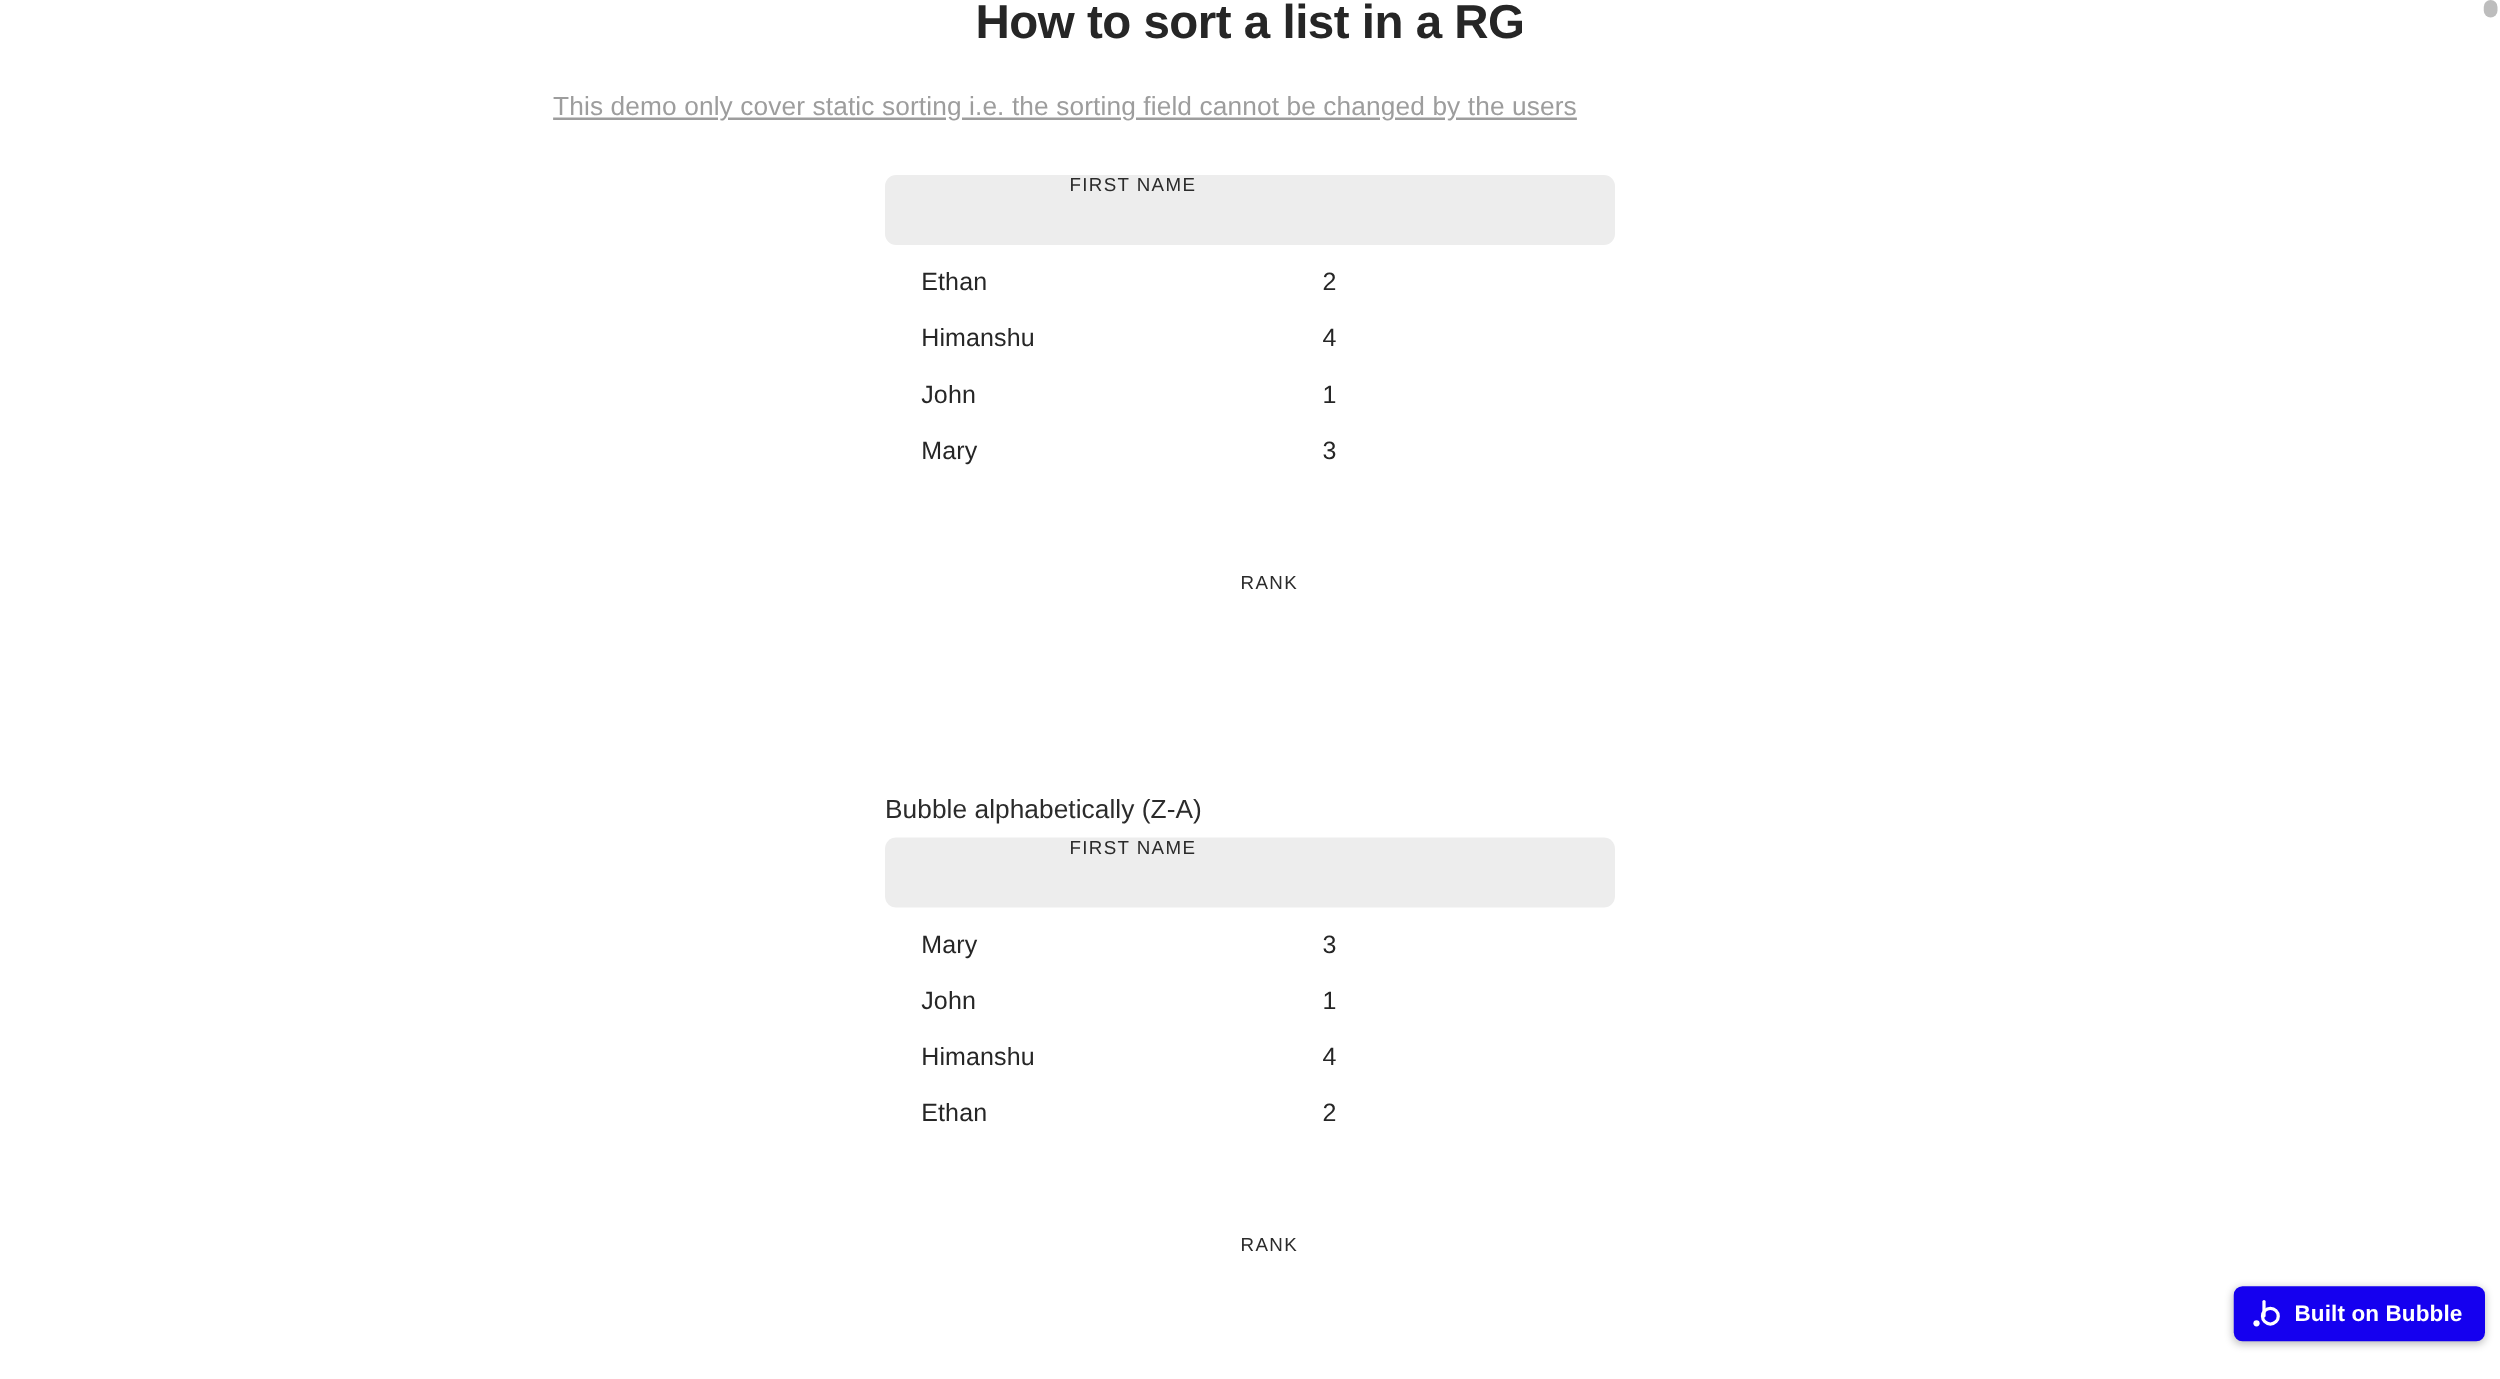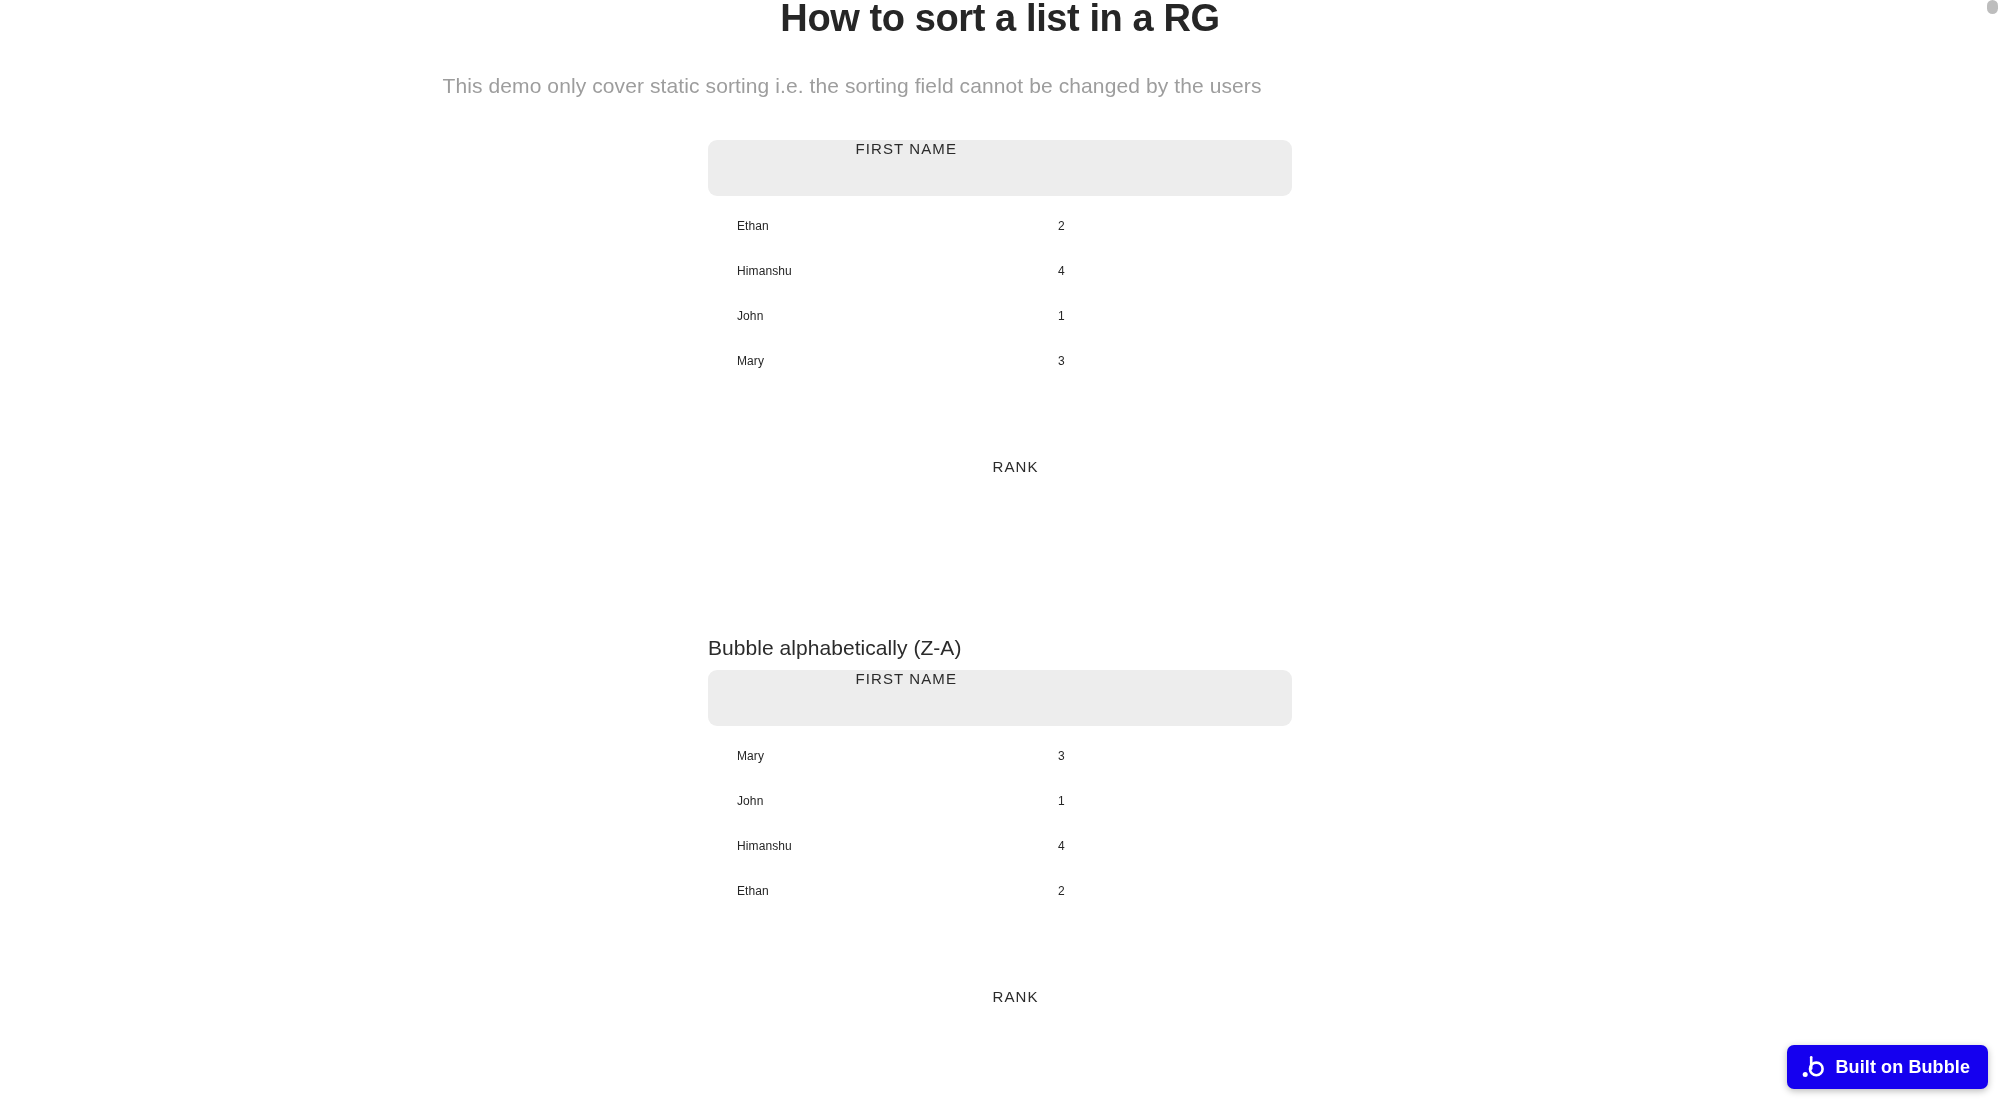--- a/index.html
+++ b/index.html
@@ -42,20 +42,21 @@
     left: 0;
     top: 72px;
     width: 1704px;
     text-align: center;
     font-size: 21px;
     font-weight: 400;
     line-height: 28px;
     letter-spacing: 0.1px;
     color: #9d9d9d;
     white-space: nowrap;
+    text-decoration: underline;
   }
 
   
   .section {
     position: absolute;
     left: 708px;
     width: 584px;
   }
 
   .section-heading {
@@ -99,39 +100,39 @@
     display: flex;
     align-items: center;
     height: 45px;
     padding: 0 0 0 29px;
     background: #ffffff;
   }
 
   .rg-row:first-child { margin-top: 7px; }
 
   .rg-row .cell {
-    font-size: 12px;
+    font-size: 20px;
     font-weight: 400;
     line-height: 24px;
     color: #262626;
     white-space: nowrap;
     letter-spacing: 0.1px;
   }
 
   .col-name { width: 318px; flex: 0 0 318px; }
   .col-rank { width: 200px; flex: 0 0 200px; }
 
   .rg-header .col-rank { padding-left: 2px; text-align: center; }
   .rg-row .col-rank    { padding-left: 3px; }
 
   
   .bubble-badge {
     position: absolute;
     right: 12px;
-    bottom: 14px;
+    bottom: 30px;
     display: flex;
     align-items: center;
     gap: 9px;
     height: 44px;
     padding: 0 18px 0 14px;
     background: #1500ef;
     border-radius: 7px;
     box-shadow: 0 2px 7px rgba(0,0,0,0.28);
     cursor: pointer;
     user-select: none;

